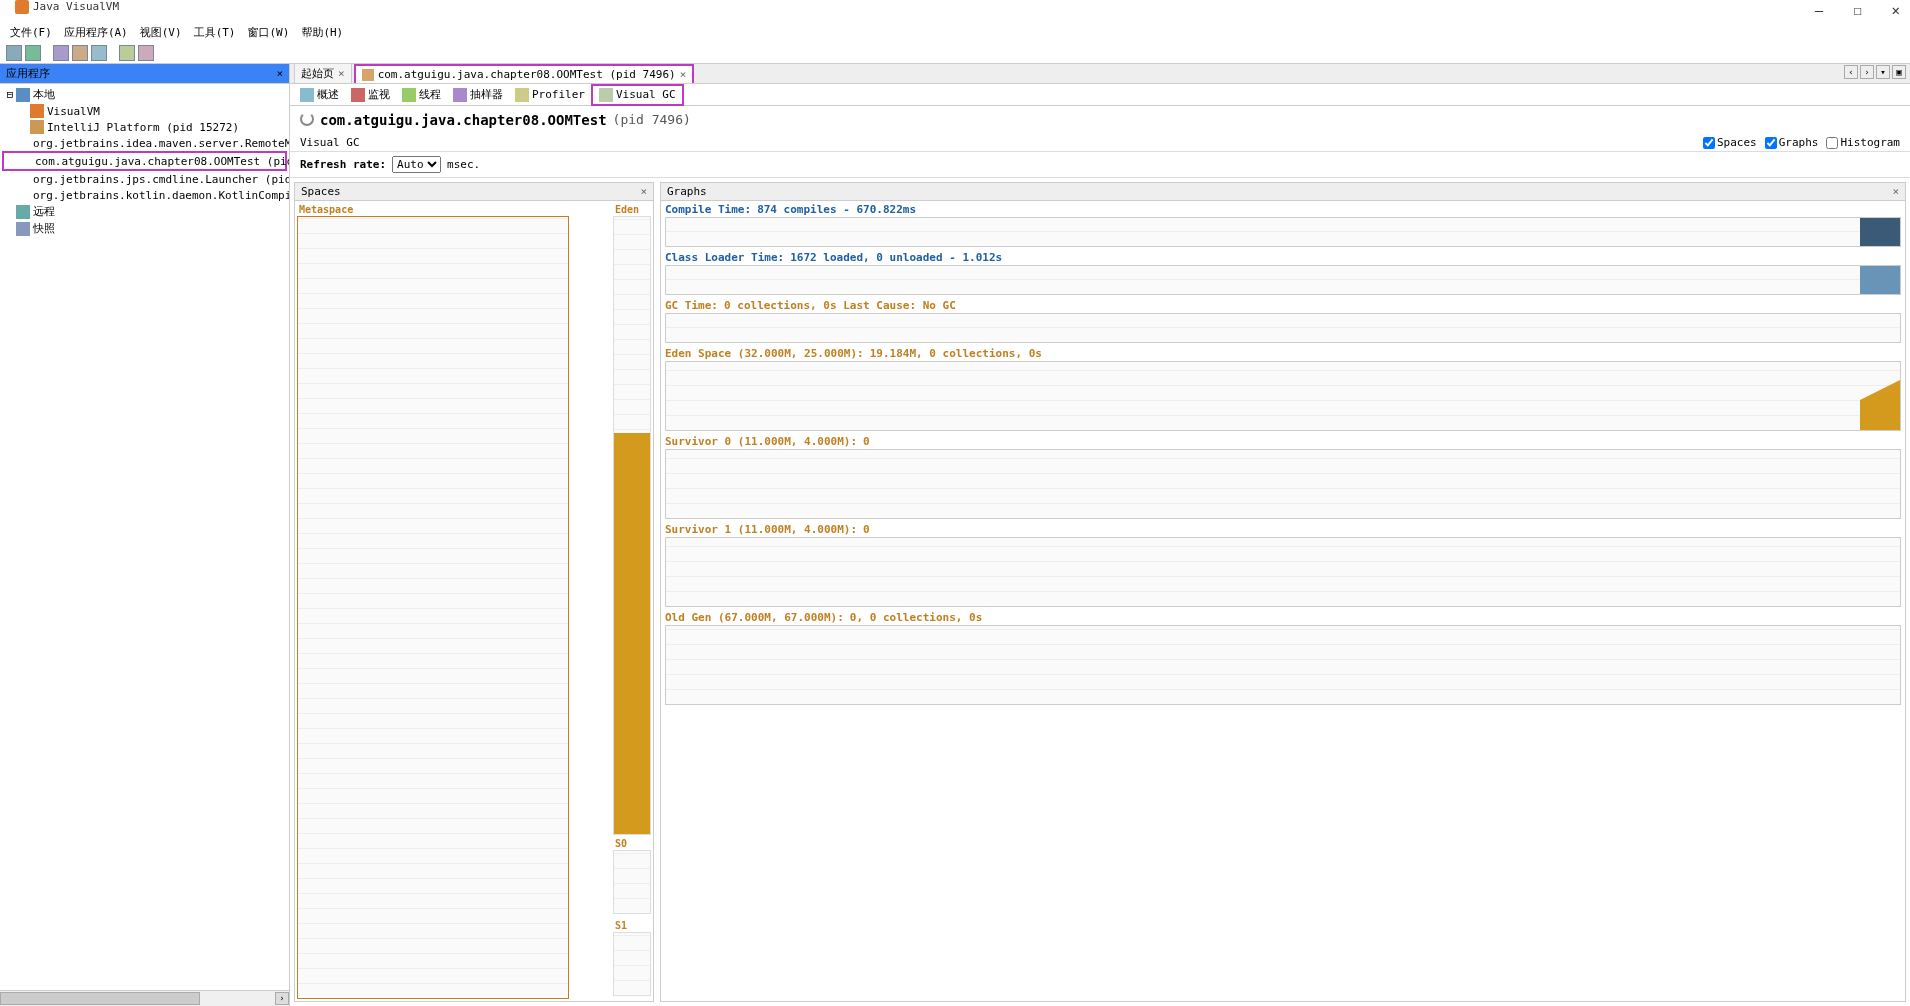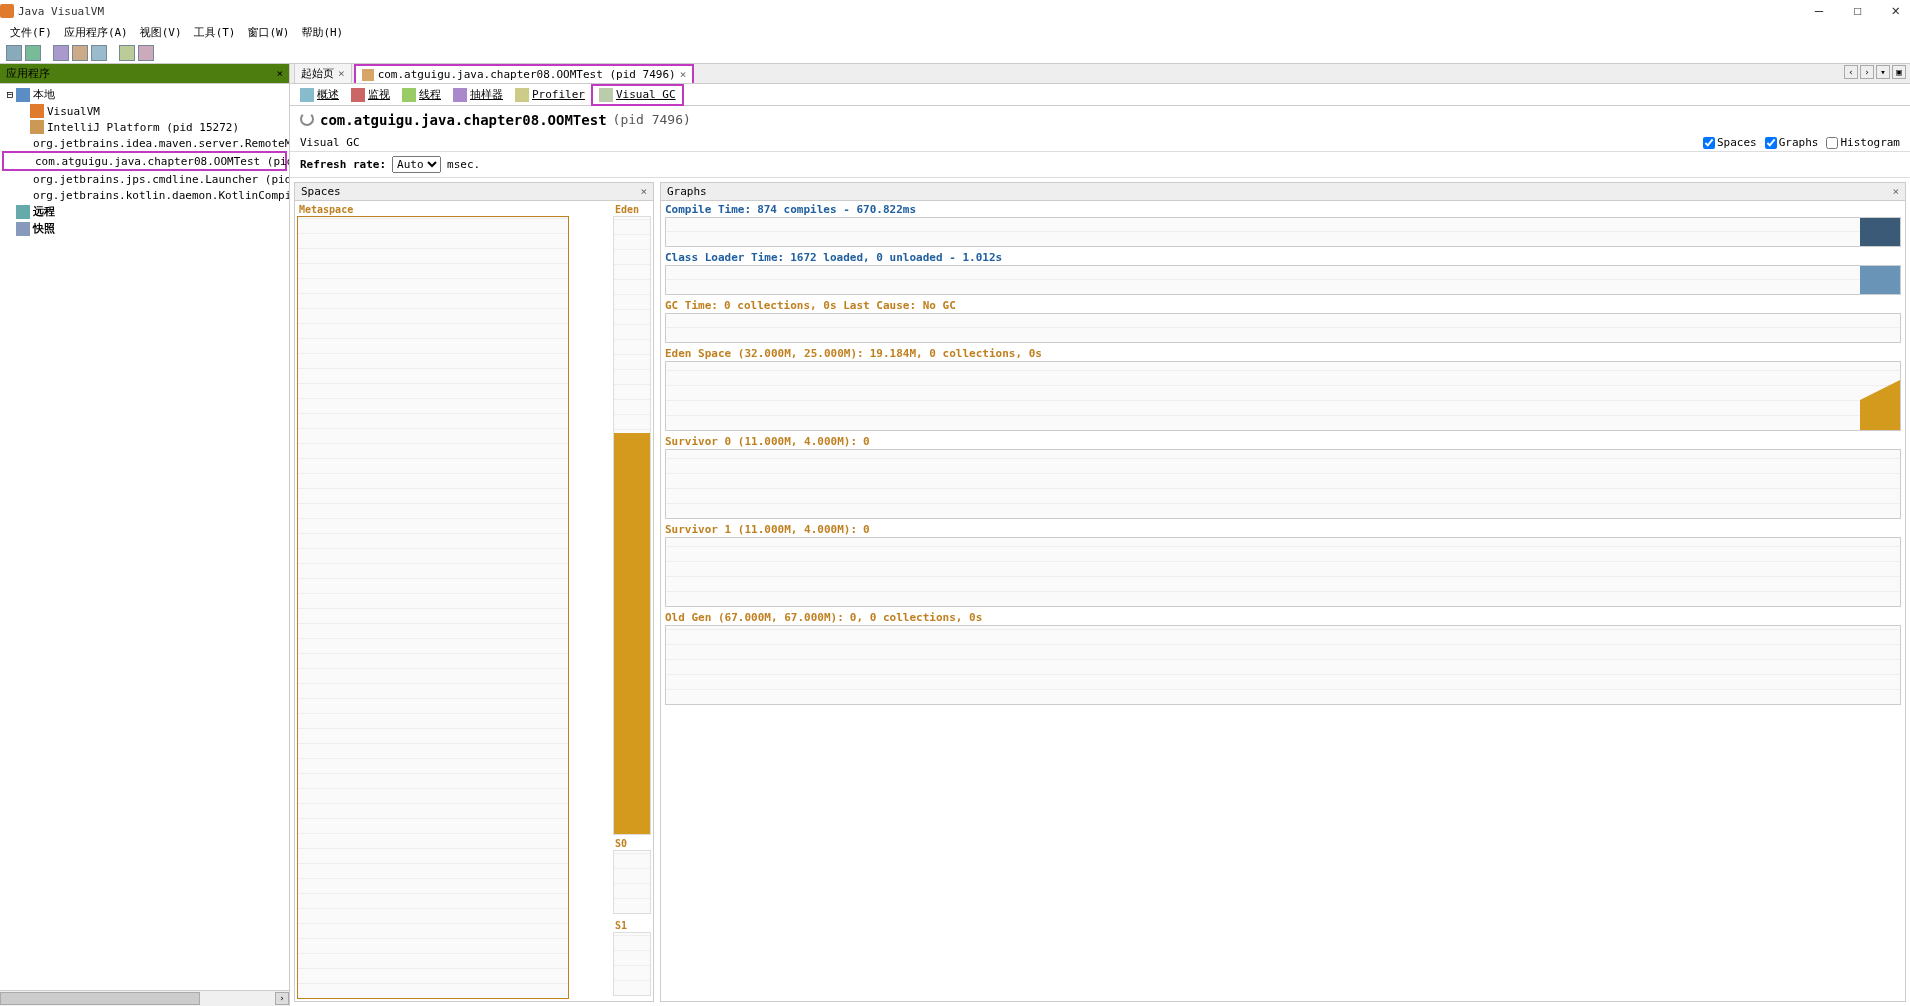--- a/index.html
+++ b/index.html
@@ -1,51 +1,51 @@
 <!DOCTYPE html>
 <html><head>
 <meta charset="utf-8">
 <style>
 * { margin:0; padding:0; box-sizing:border-box; font-family:"SimSun","宋体",monospace; font-size:11px; }
 body { background:#fff; width:1910px; height:1006px; overflow:hidden; position:relative; }
-.titlebar { height:22px; display:flex; align-items:center; padding-left:0; color:#333; }
+.titlebar { height:22px; display:flex; align-items:flex-start; padding-left:6px; color:#333;margin-left:9px; }
 .titlebar .ico { width:14px; height:14px; background:#e07b2e; border-radius:2px; margin-right:4px; }
 .win-btns { position:absolute; right:10px; top:2px; display:flex; gap:30px; }
 .win-btns span { font-size:14px; color:#333; cursor:pointer; }
 .menubar { height:20px; display:flex; align-items:center; padding-left:6px; gap:4px; }
 .menubar span { padding:1px 4px; cursor:pointer; }
 .toolbar { height:22px; display:flex; align-items:center; padding-left:6px; gap:3px; border-bottom:1px solid #ccc; }
 .toolbar .tico { width:16px; height:16px; background:#8ab; border:1px solid #789; }
 .main { display:flex; height:calc(1006px - 64px); }
 .left { width:290px; border-right:1px solid #ccc; display:flex; flex-direction:column; }
-.left-tab { background:#4d7c0f; border-bottom:1px solid #ccc; padding:2px 6px; display:flex; align-items:center; justify-content:space-between; }
+.left-tab { background:#3b82f6; border-bottom:1px solid #ccc; padding:2px 6px; display:flex; align-items:center; justify-content:space-between; }
 .left-tab .x { cursor:pointer; }
 .tree { flex:1; overflow:auto; padding:2px; }
 .tree-node { display:flex; align-items:center; padding:1px 2px; white-space:nowrap; cursor:pointer; }
 .tree-node .tw { width:12px; text-align:center; }
 .tree-node .ticn { width:14px; height:14px; margin-right:3px; display:inline-block; }
 .ti-pc { background:#5a8dc4; }
 .ti-vm { background:#e07b2e; }
 .ti-idea { background:#c95; }
 .ti-java { background:#d8a568; border-radius:3px; }
 .ti-net { background:#6aa; }
 .ti-snap { background:#89b; }
 .tree-node.sel { border:2px solid #c039c0; }
-.tree-node.ind1 { padding-left:14px;font-weight:bold; }
+.tree-node.ind1 { padding-left:14px; }
 .tree-node.ind2 { padding-left:28px; }
 .right { flex:1; display:flex; flex-direction:column; overflow:hidden; }
 .tabs { height:20px; background:#eee; border-bottom:1px solid #ccc; display:flex; align-items:flex-end; padding-left:4px; position:relative; }
 .tab { border:1px solid #ccc; border-bottom:none; background:#f4f4f4; padding:2px 6px; display:flex; align-items:center; gap:4px; margin-right:2px; cursor:pointer; }
 .tab.active { background:#fff; border:2px solid #c039c0; border-bottom:none; }
 .tab .x { color:#666; cursor:pointer; }
 .tab .tico2 { width:12px; height:12px; background:#d8a568; }
 .tab-ctrls { position:absolute; right:4px; top:1px; display:flex; gap:2px; }
 .tab-ctrls .btn { width:14px; height:14px; border:1px solid #aaa; background:#eee; font-size:9px; text-align:center; line-height:12px; cursor:pointer; }
 .subtabs { height:22px; display:flex; align-items:center; padding-left:4px; border-bottom:1px solid #ccc; }
-.subtab { display:flex; align-items:center; gap:3px; padding:2px 6px; cursor:pointer;text-decoration:underline; }
+.subtab { display:flex; align-items:center; gap:3px; padding:2px 6px; cursor:pointer; }
 .subtab .si { width:14px; height:14px; }
 .si-ov { background:#8bc; } .si-mon { background:#c66; } .si-th { background:#9c6; } .si-sam { background:#a8c; } .si-pr { background:#cc8; } .si-vg { background:#bca; }
 .subtab.active { border:2px solid #c039c0; background:#fff; }
 .page-title { padding:6px 10px; display:flex; align-items:flex-start; gap:6px; }
 .page-title .rf { width:14px; height:14px; border:2px solid #888; border-radius:50%; border-top-color:transparent; }
 .page-title b { font-size:14px; font-weight:bold; }
 .page-title .pid { font-size:13px; color:#555; }
 .subtitle-row { padding:2px 10px; display:flex; justify-content:space-between; align-items:center; border-bottom:1px solid #ddd; }
 .chk { display:flex; align-items:center; gap:2px; margin-left:8px; }
 .chk input { width:12px; height:12px; }

